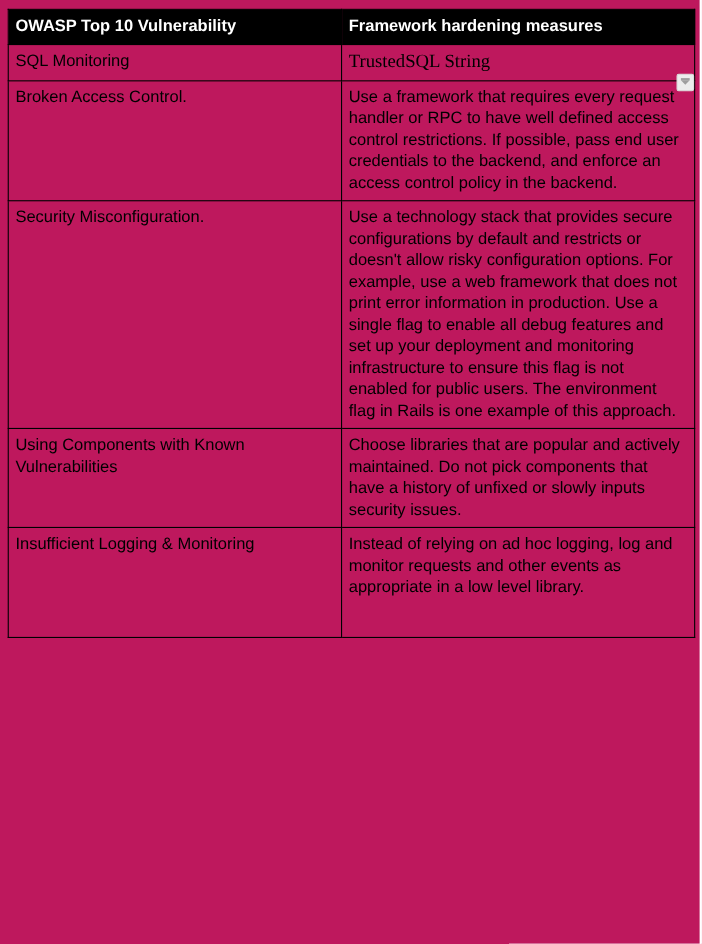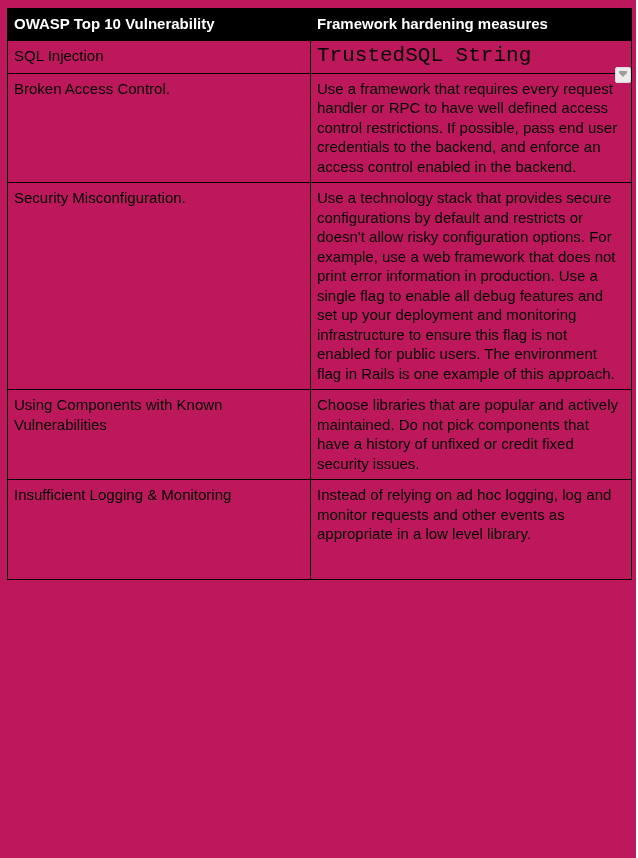--- a/index.html
+++ b/index.html
@@ -63,23 +63,22 @@
   tbody tr:nth-child(6)  { height: 195px; margin-left: 43px; }
   tbody tr:nth-child(7)  { height: 32px;  }
   tbody tr:nth-child(8)  { height: 72px;  }
   tbody tr:nth-child(9)  { height: 87px; margin-left: 22px;  }
   tbody tr:nth-child(10) { height: 66px;  }
 
   .serif {
     font-family: "Liberation Serif", serif;
   }
   tbody tr:nth-child(1) .serif {
-    font-size: 21px;
+    font-size: 17px;
     line-height: 20px;
-    font-family: Liberation Mono, monospace;
   }
 
   
   .marker {
     position: absolute;
     left: 615px;
     top: 67px;
     width: 16px;
     height: 16px;
     background: #ececec;
@@ -121,41 +120,41 @@
     </colgroup>
     <thead>
       <tr>
         <th>OWASP Top 10 Vulnerability</th>
         <th>Framework hardening measures</th>
       </tr>
     </thead>
     <tbody id="rows">
         <tr>
     <td>
-      <span>SQL Injection</span>
+      <span>SQL Monitoring</span>
     </td>
     <td class="measure-cell"><span class="serif">TrustedSQL String</span></td>
   </tr>
         <tr>
     <td>
       <span>Broken Access Control.</span>
     </td>
-    <td class="measure-cell"><span>Use a framework that requires every request handler or RPC to have well defined access control restrictions. If possible, pass end user credentials to the backend, and enforce an access control enabled in the backend.</span></td>
+    <td class="measure-cell"><span>Use a framework that requires every request handler or RPC to have well defined access control restrictions. If possible, pass end user credentials to the backend, and enforce an access control policy in the backend.</span></td>
   </tr>
         <tr>
     <td>
       <span>Security Misconfiguration.</span>
     </td>
     <td class="measure-cell"><span>Use a technology stack that provides secure configurations by default and restricts or doesn't allow risky configuration options. For example, use a web framework that does not print error information in production. Use a single flag to enable all debug features and set up your deployment and monitoring infrastructure to ensure this flag is not enabled for public users. The environment flag in Rails is one example of this approach.</span></td>
   </tr>
         <tr>
     <td>
       <span>Using Components with Known Vulnerabilities</span>
     </td>
-    <td class="measure-cell"><span>Choose libraries that are popular and actively maintained. Do not pick components that have a history of unfixed or credit fixed security issues.</span></td>
+    <td class="measure-cell"><span>Choose libraries that are popular and actively maintained. Do not pick components that have a history of unfixed or slowly inputs security issues.</span></td>
   </tr>
         <tr>
     <td>
       <span>Insufficient Logging &amp; Monitoring</span>
     </td>
     <td class="measure-cell"><span>Instead of relying on ad hoc logging, log and monitor requests and other events as appropriate in a low level library.</span></td>
   </tr>
       </tbody>
   </table>
 

